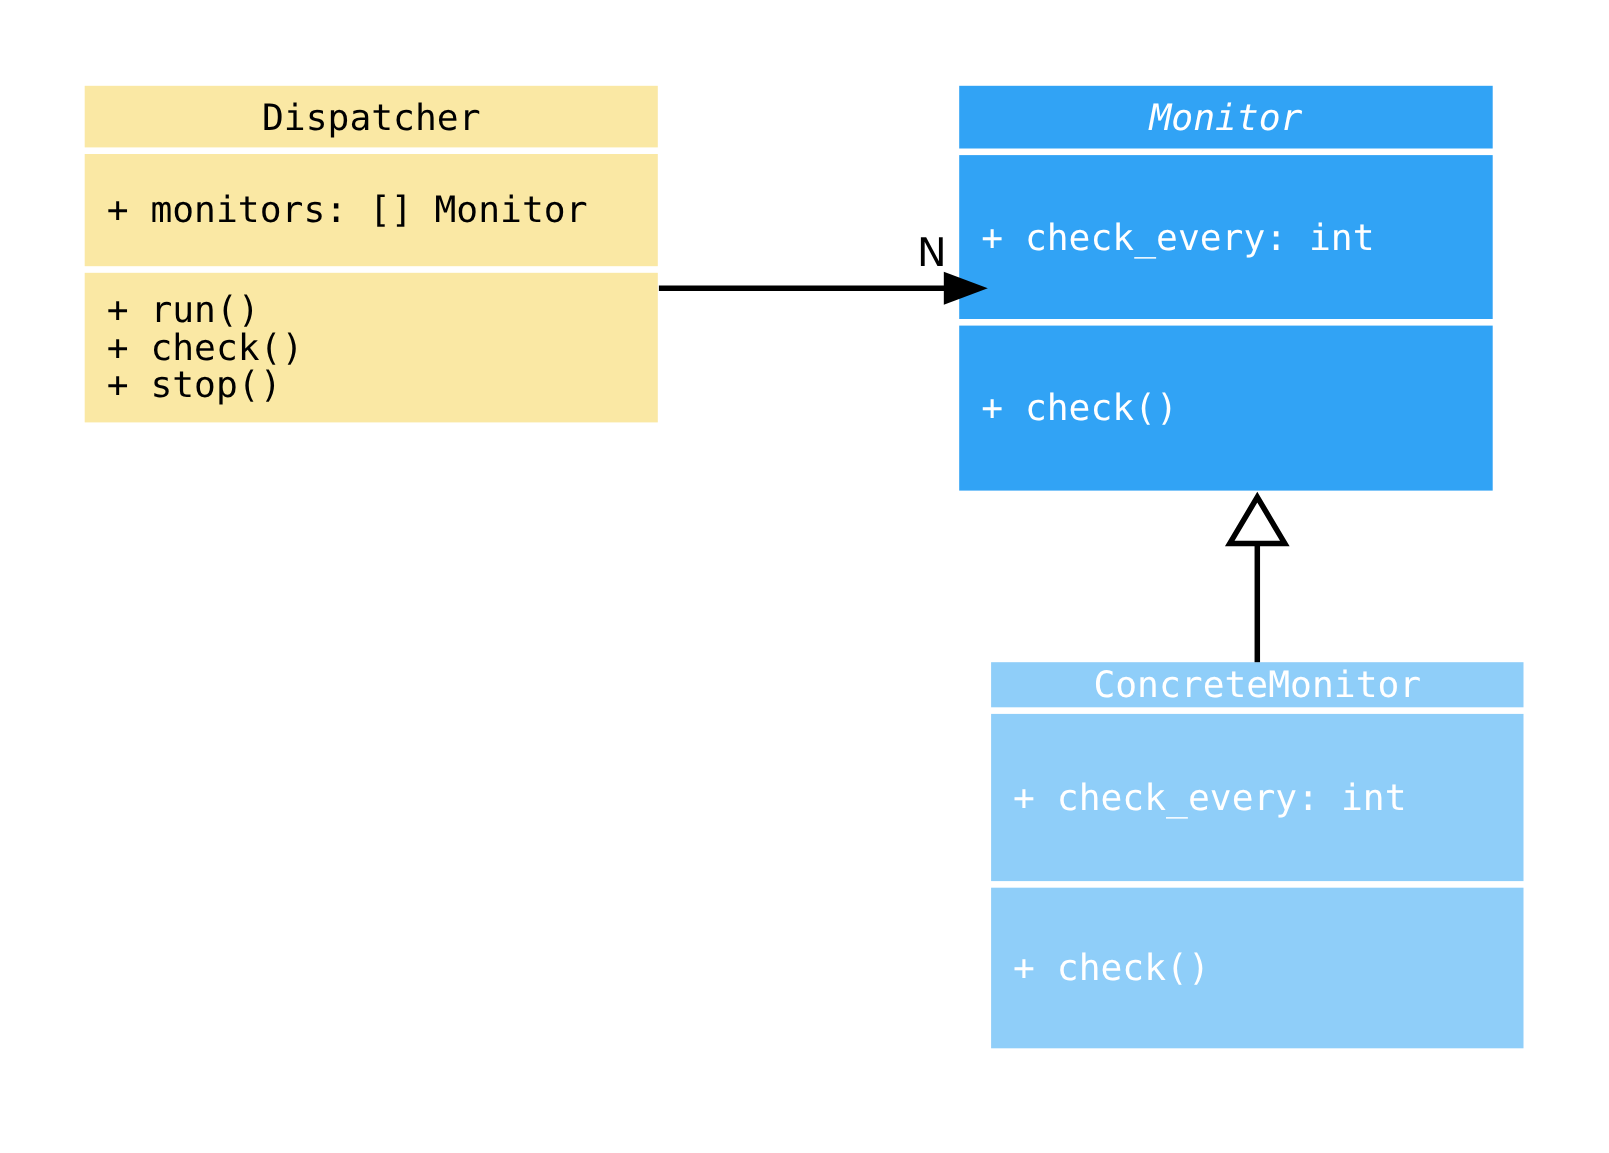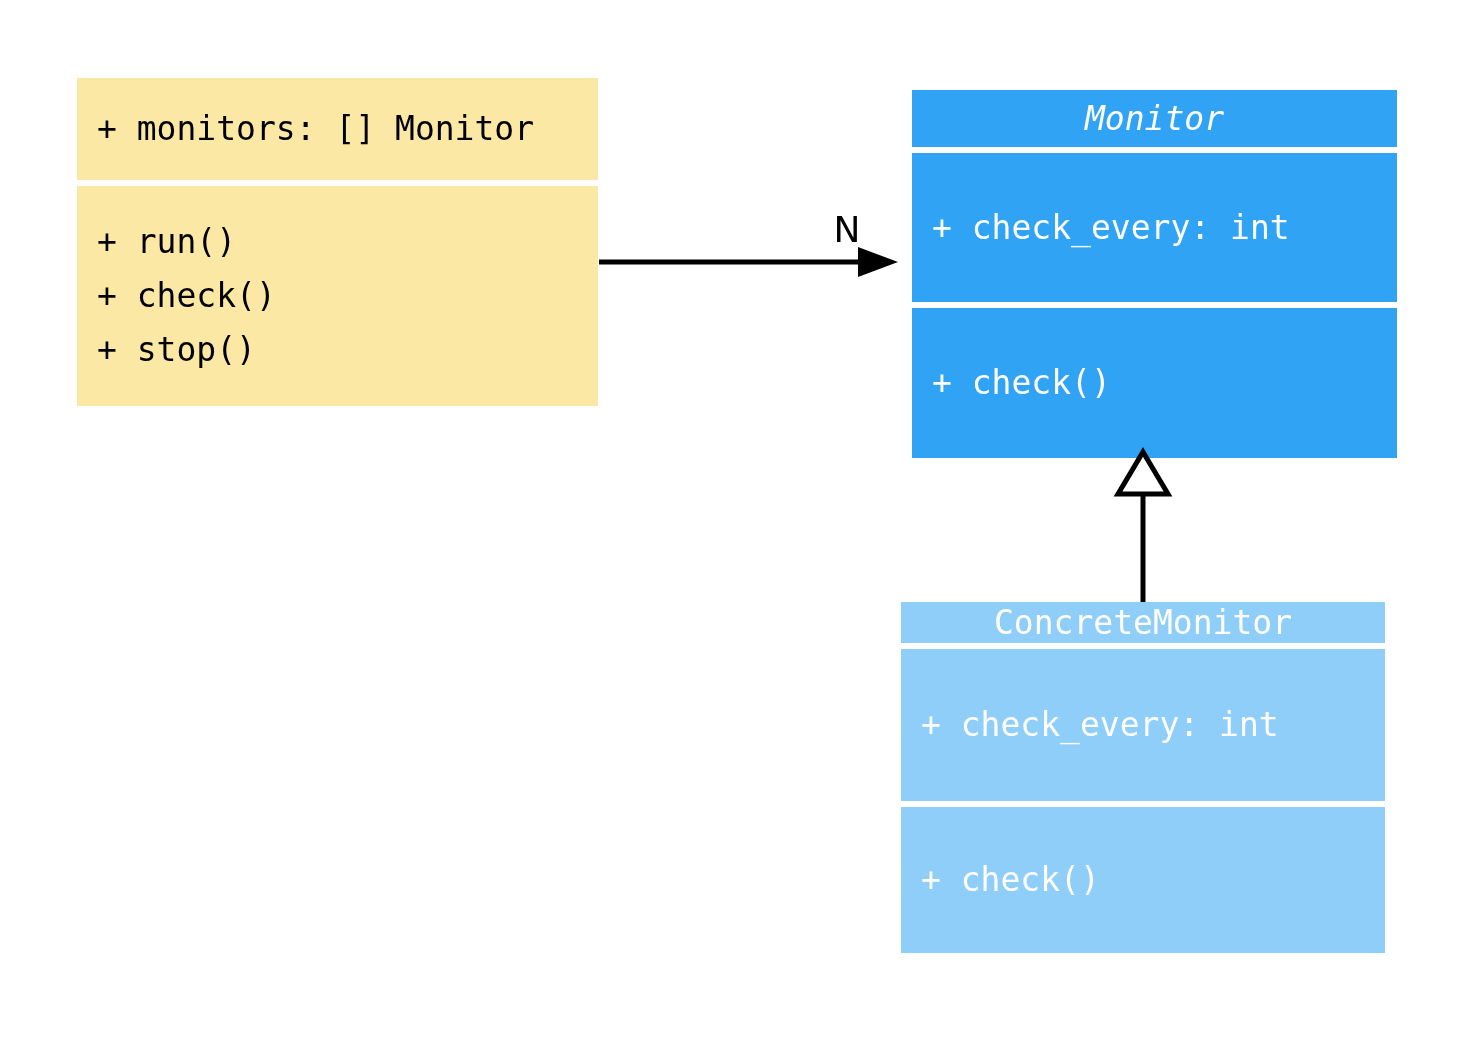--- a/index.html
+++ b/index.html
@@ -35,23 +35,23 @@
   }
   .compartment.members {
     align-items: flex-start;
     padding-left: 20px;
     line-height: 34px;
   }
   
   .cls-dispatcher { left: 77px; top: 78px; width: 521px; }
   .cls-dispatcher .c1 { height: 56px; }
   .cls-dispatcher .c2 { height: 102px; }
-  .cls-dispatcher .c3 { height: 220px; gap: 20px; }
+  .cls-dispatcher .c3 { height: 136px; }
   
-  .cls-monitor { left: 912px; top: 78px; width: 485px; margin-top: 12px; }
+  .cls-monitor { left: 872px; top: 78px; width: 485px; }
   .cls-monitor .c1 { height: 57px; font-style: italic; }
   .cls-monitor .c2 { height: 149px; }
   .cls-monitor .c3 { height: 150px; }
   
   .cls-concrete { left: 901px; top: 602px; width: 484px; }
   .cls-concrete .c1 { height: 41px; }
   .cls-concrete .c2 { height: 152px; }
   .cls-concrete .c3 { height: 146px; }
 
   svg.relations {
@@ -65,20 +65,21 @@
     font-size: 36px;
     fill: #000000;
   }
 </style>
 </head>
 <body>
 
 <div class="canvas">
 
   <div class="uml-class cls-dispatcher">
+    <div class="compartment title-c c1" style="background: rgb(250, 232, 164); color: rgb(0, 0, 0);">Dispatcher</div>
     <div class="compartment members c2" style="background: rgb(250, 232, 164); color: rgb(0, 0, 0);">
       <div>+ monitors: [] Monitor</div>
     </div>
     <div class="compartment members c3" style="background: rgb(250, 232, 164); color: rgb(0, 0, 0);">
       <div>+ run()</div>
       <div>+ check()</div>
       <div>+ stop()</div>
     </div>
   </div>
 

